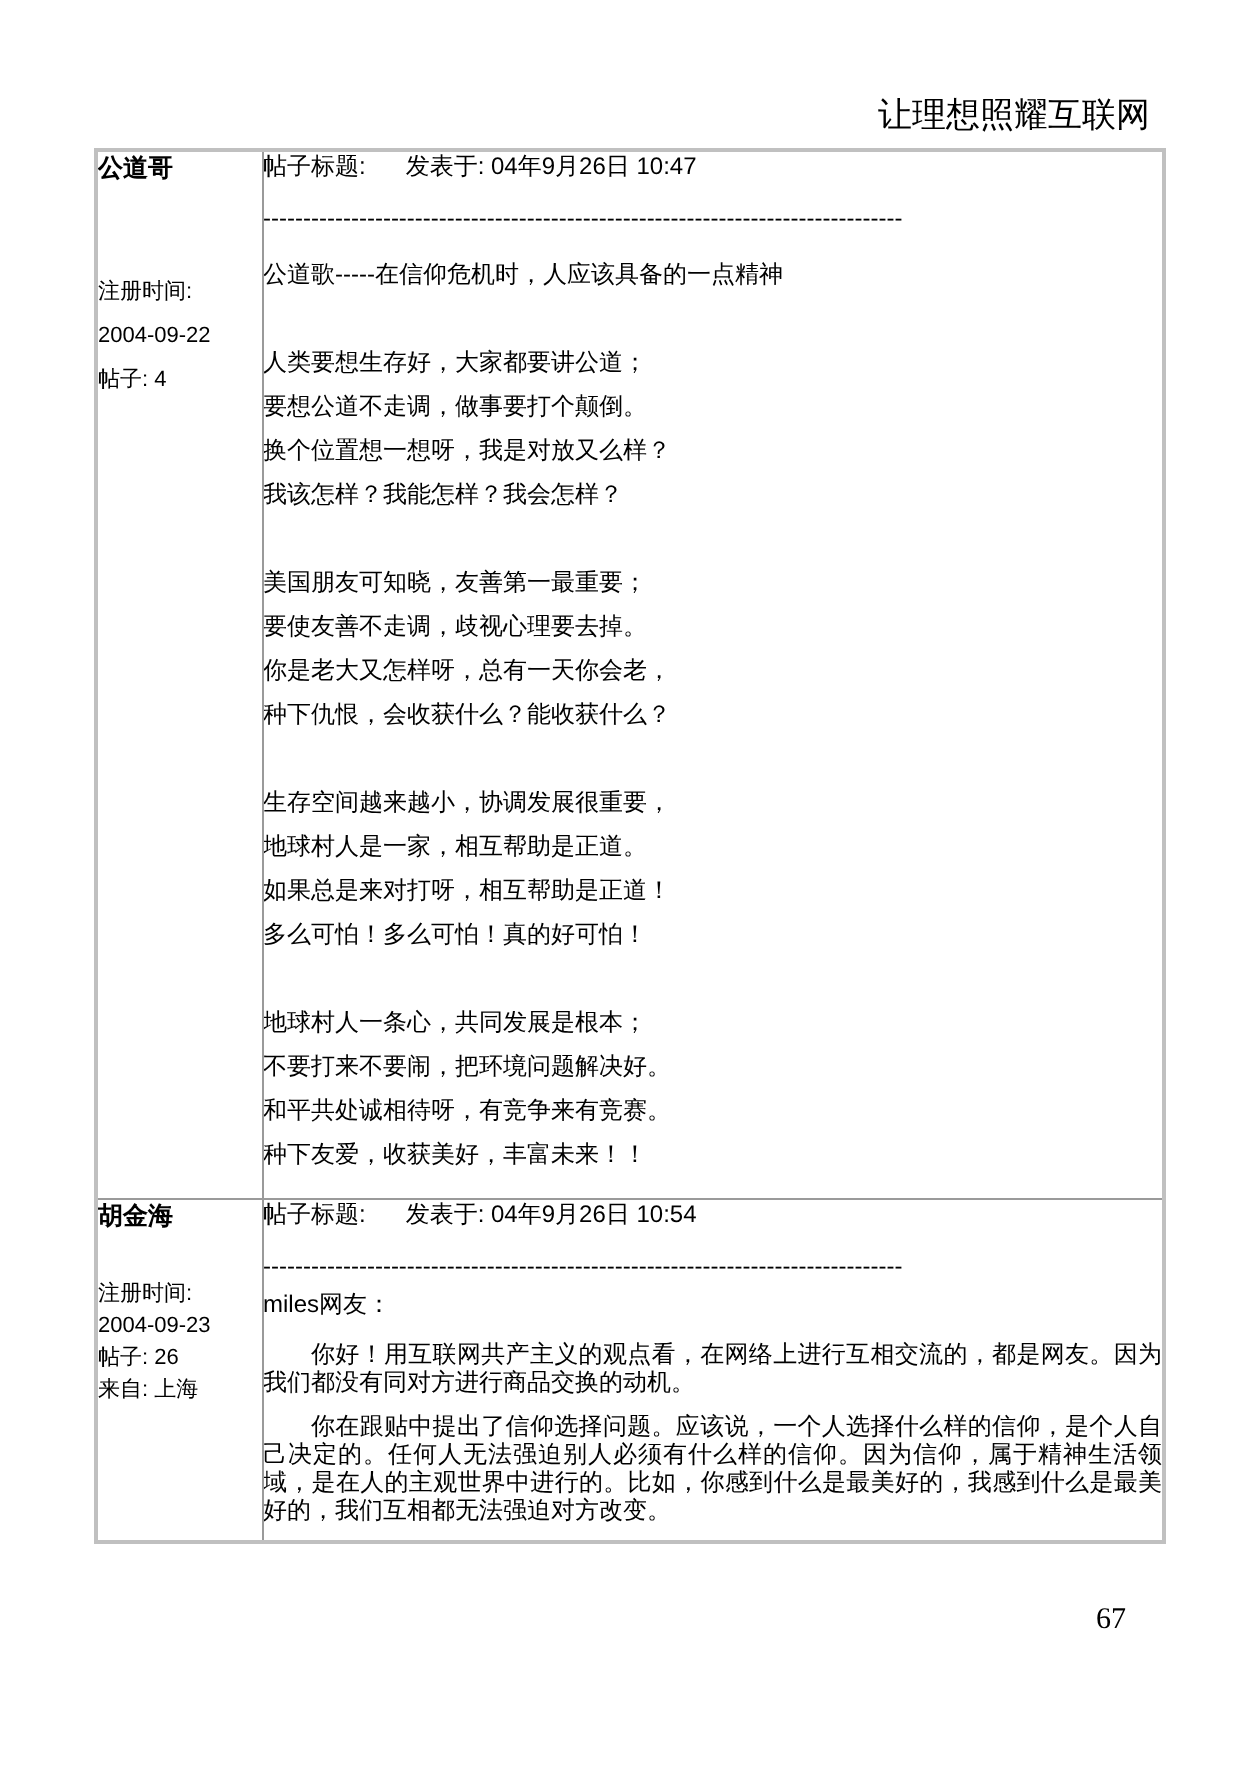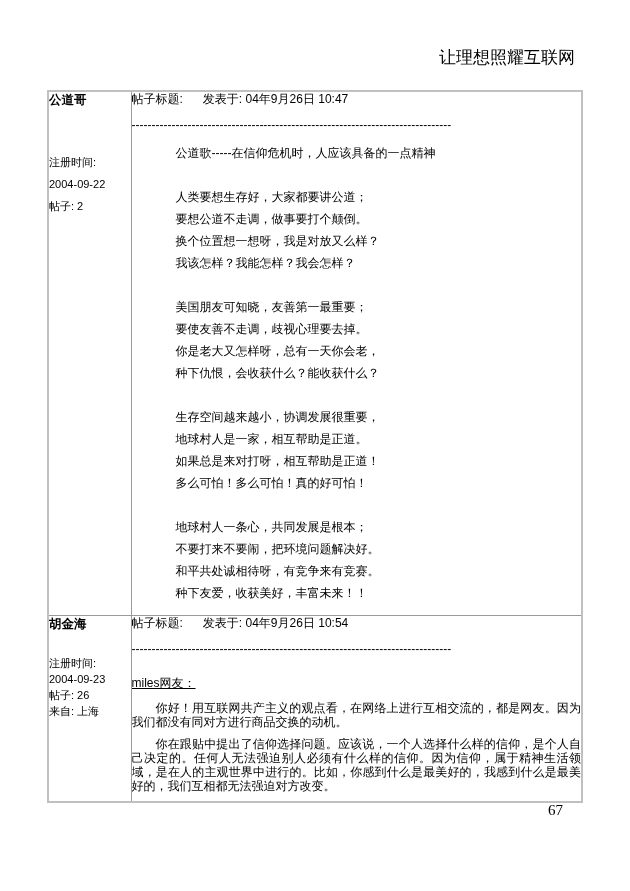--- a/index.html
+++ b/index.html
@@ -18,21 +18,21 @@
     position: absolute;
     top: 50px;
     right: 55px;
     font-size: 17px;
     line-height: 15px;
     white-space: nowrap;
   }
 
   .forum-table {
     position: absolute;
-    top: 90px;
+    top: 74px;
     left: 47px;
     width: 536px;
     border-collapse: collapse;
     background: #ffffff;
     border: 2px solid #c0c0c0;
     table-layout: fixed;
   }
   .forum-table td {
     vertical-align: top;
     border: 1px solid #9a9a9a;
@@ -58,25 +58,25 @@
   .separator {
     margin-top: 13px;
     font-size: 12px;
     line-height: 12px;
     width: 326px;
     white-space: nowrap;
     overflow: hidden;
   }
 
   .poem { margin-top: 11px; font-size: 12px; line-height: 22px; }
-  .poem-line { white-space: nowrap; margin-left: 44px; }
+  .poem-line { white-space: nowrap; }
   .blank-line { height: 22px; }
 
   .reply { font-size: 12px; }
-  .greeting { margin-top: 18px; line-height: 20px; margin-bottom: 8px; text-decoration: underline; }
+  .greeting { margin-top: 3px; line-height: 20px; margin-bottom: 8px; }
   .para {
     margin: 0 0 8px 0;
     text-indent: 24px;
     line-height: 14px;
     text-align: justify;
   }
 
   .page-number {
     position: absolute;
     top: 802px;
@@ -91,21 +91,21 @@
 <div class="page-header">让理想照耀互联网</div>
 
 <table class="forum-table">
   <tbody>
     <tr class="post1">
       <td class="author-cell">
         <div class="author-name">公道哥</div>
         <div class="author-info">
           <div>注册时间:</div>
           <div>2004-09-22</div>
-          <div>帖子: 2</div>
+          <div>帖子: 4</div>
         </div>
       </td>
       <td class="content-cell">
         <div class="post-header">
           <span>帖子标题:</span><span class="post-timestamp">发表于: 04年9月26日 10:47</span>
         </div>
         <div class="separator">--------------------------------------------------------------------------------</div>
         <div class="poem">
           <div class="poem-line">公道歌-----在信仰危机时，人应该具备的一点精神</div>
           <div class="blank-line"></div>

